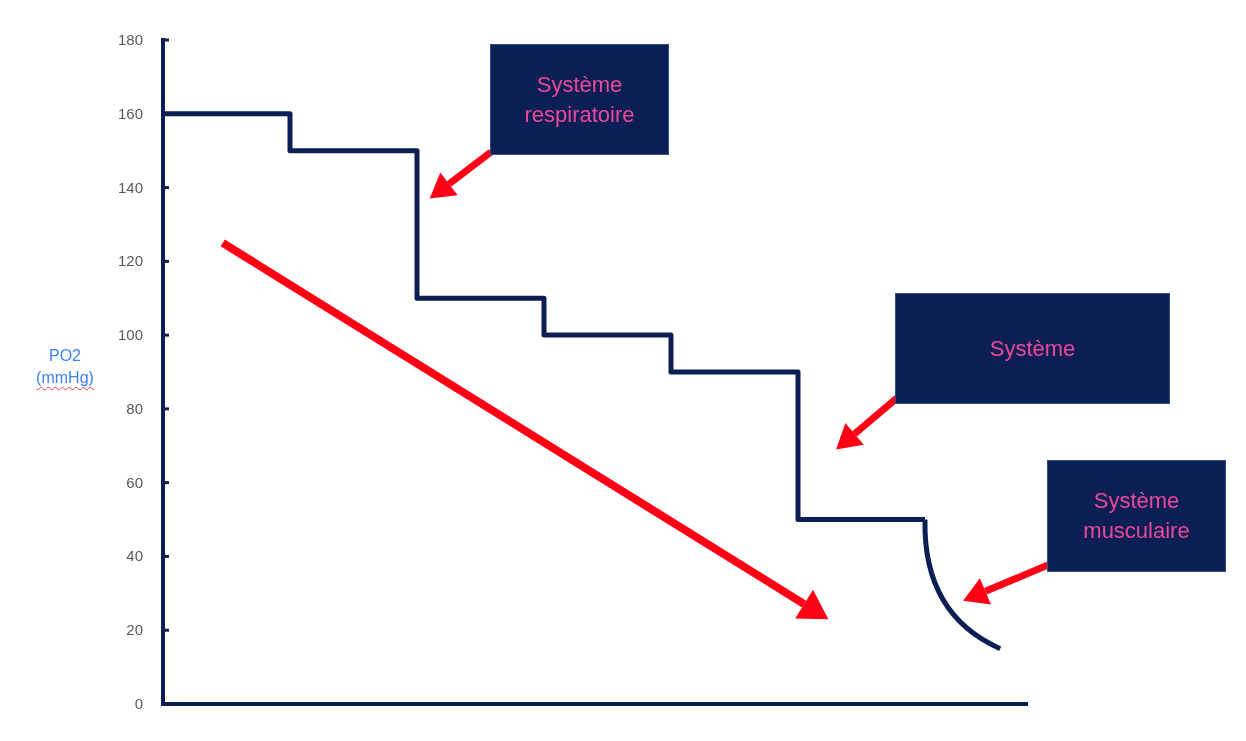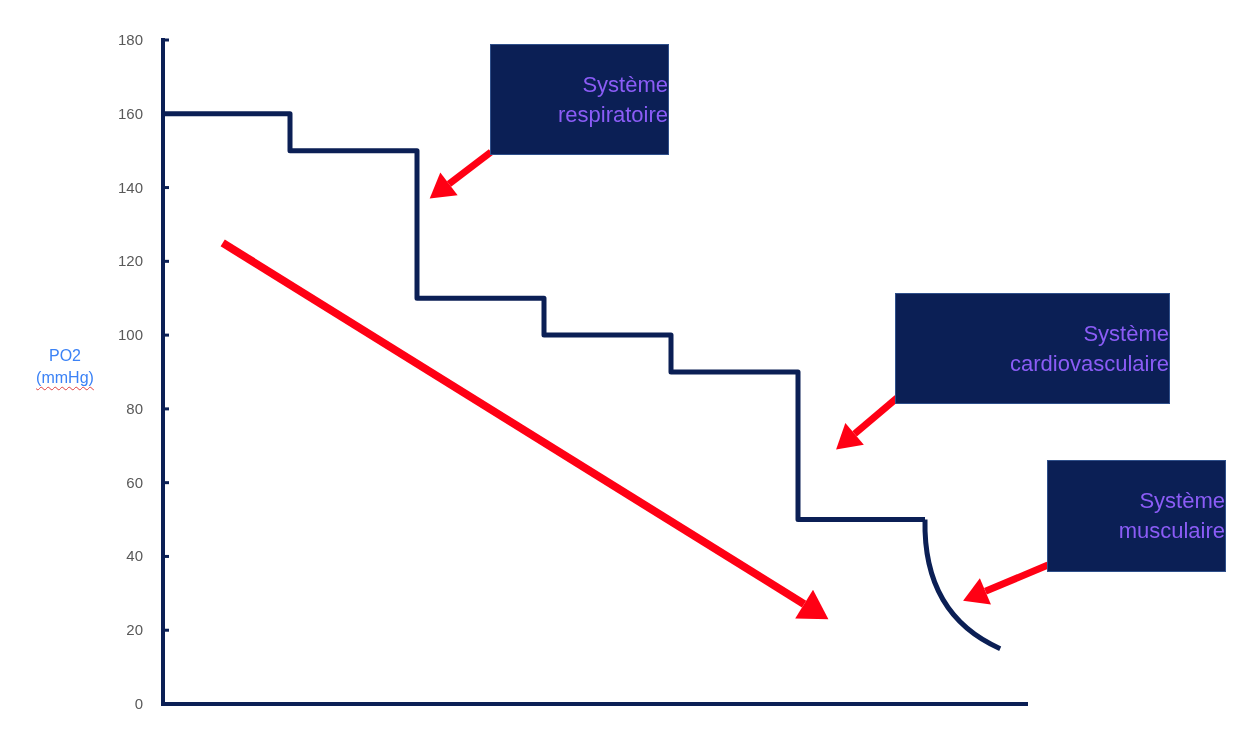--- a/index.html
+++ b/index.html
@@ -4,22 +4,22 @@
 <style>
   html, body { margin:0; padding:0; background:#ffffff; }
   body { width:1246px; height:741px; position:relative; overflow:hidden;
          font-family:"Liberation Sans", sans-serif; }
   #chart { position:absolute; left:0; top:0; }
   .tick-label { font-family:"Liberation Sans", sans-serif; font-size:15px; fill:#595959; }
   .ylabel { position:absolute; left:20px; top:345px; width:90px; text-align:center;
             font-size:16px; color:#3b82f6; line-height:22px; }
   .ylabel .unit { text-decoration: underline wavy #e04040; text-decoration-thickness:1px; text-underline-offset:3px; }
   .callout { position:absolute; background:#0b1f55; border:1.5px solid #2f4f8a;
-             color:#8b5cf6; font-size:22px; line-height:30px; text-align:center;
-             display:flex; flex-direction:column; justify-content:center; align-items:flex-end;
+             color:#ec4899; font-size:22px; line-height:30px; text-align:center;
+             display:flex; flex-direction:column; justify-content:center; align-items:center;
              box-sizing:border-box; }
 </style>
 </head>
 <body>
 
 <svg id="chart" width="1246" height="741">
   <g id="ticks-g">
       <line x1="163" y1="704" x2="169" y2="704" stroke="#0b1f55" stroke-width="3"></line>
       <text x="143" y="709" text-anchor="end" class="tick-label">0</text>
       <line x1="163" y1="630.2222222222222" x2="169" y2="630.2222222222222" stroke="#0b1f55" stroke-width="3"></line>
@@ -73,18 +73,17 @@
   <div>PO2</div>
   <div class="unit">(mmHg)</div>
 </div>
 
 <div class="callout" style="left:490px; top:44px; width:179px; height:111px;">
   <div>Système</div>
   <div>respiratoire</div>
 </div>
 <div class="callout" style="left:895px; top:293px; width:275px; height:111px;">
   <div>Système</div>
-  <div>cardiovasculaire</div>
 </div>
 <div class="callout" style="left:1047px; top:460px; width:179px; height:112px;">
   <div>Système</div>
   <div>musculaire</div>
 </div>
 
 </body></html>

